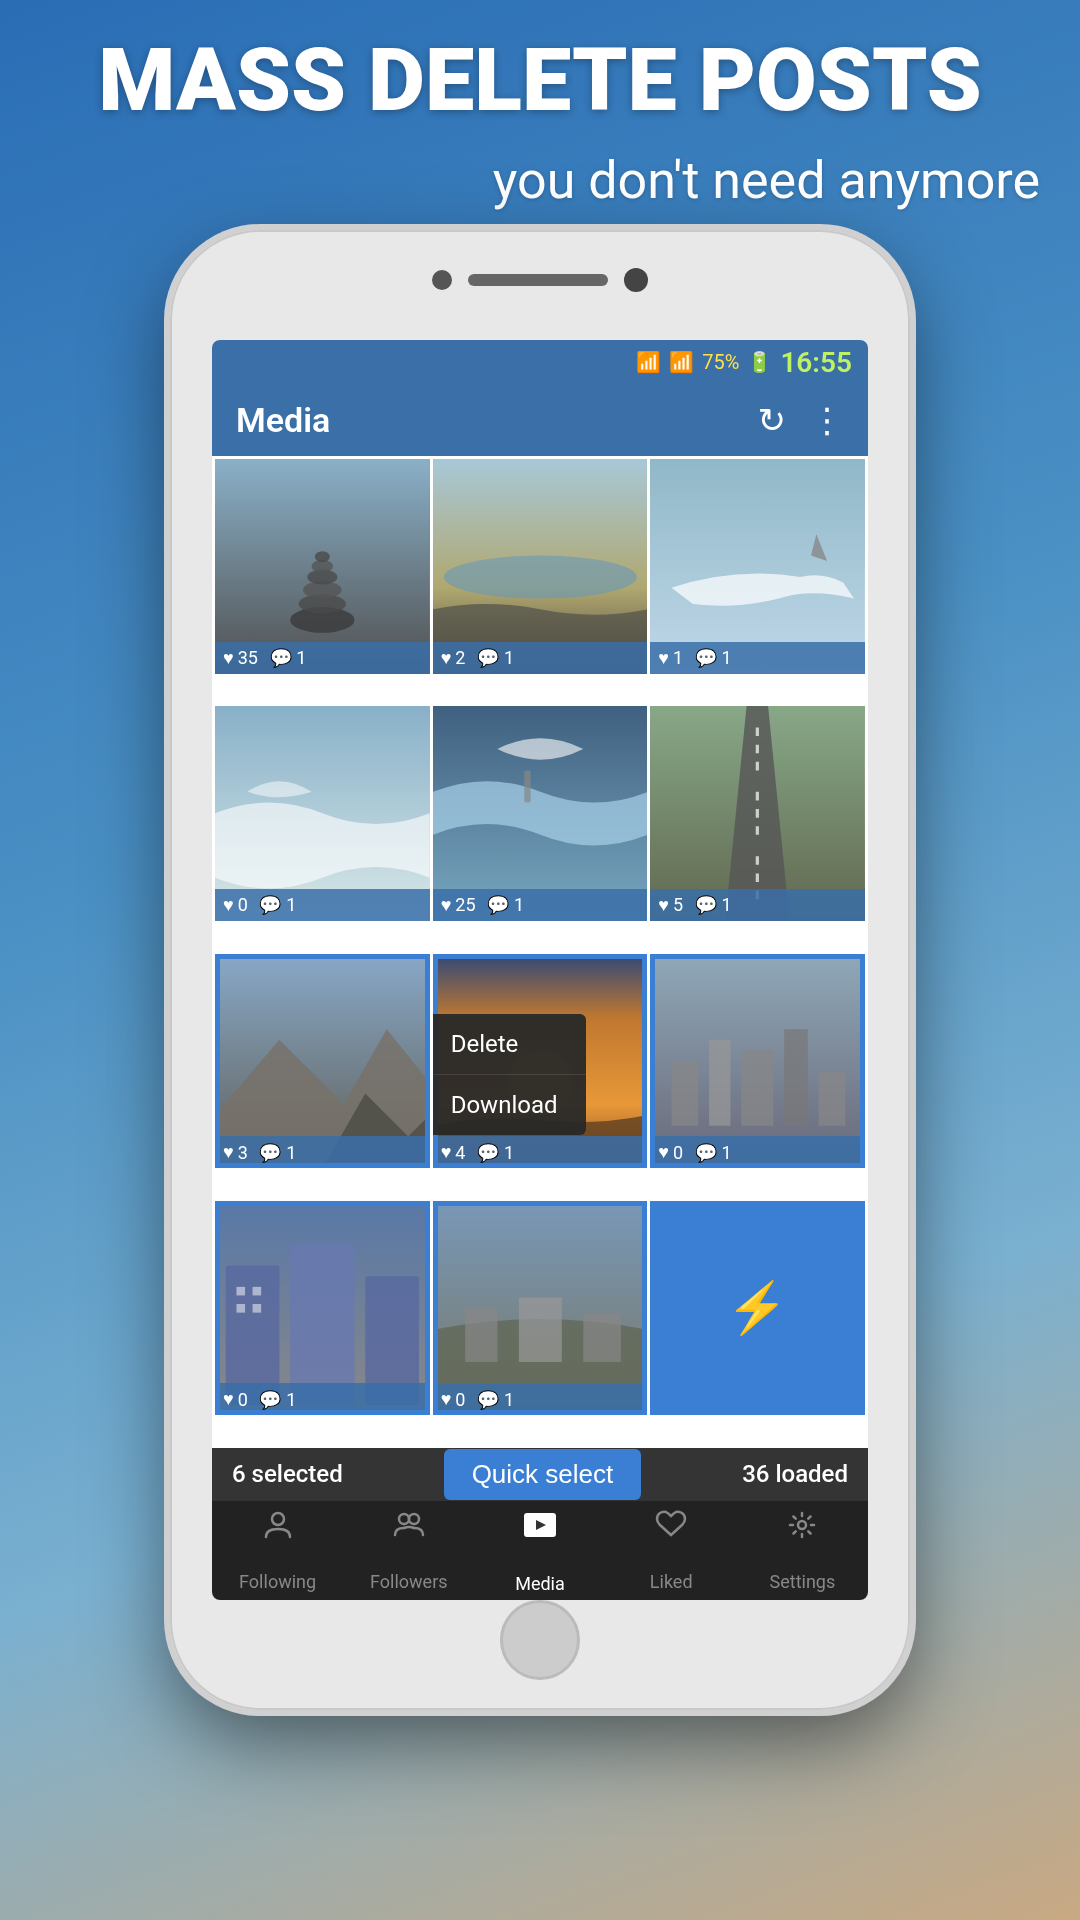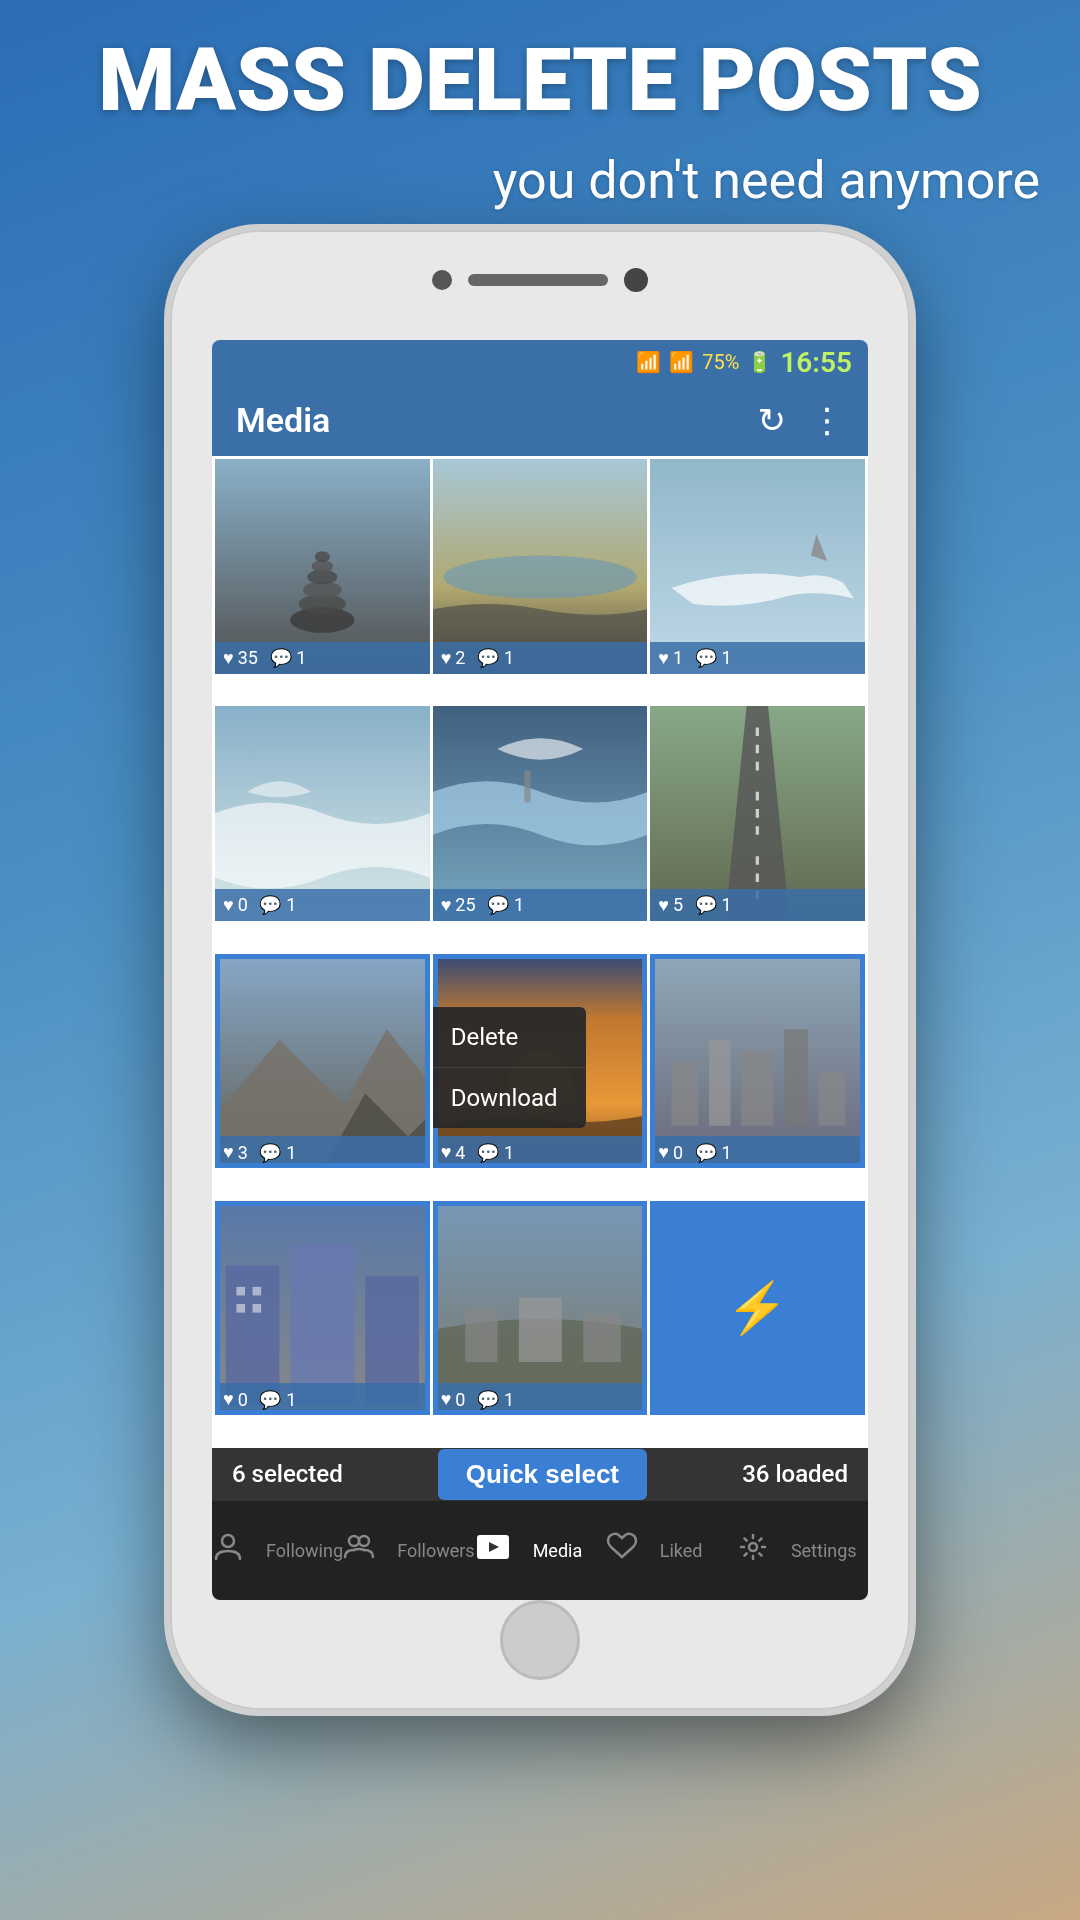--- a/index.html
+++ b/index.html
@@ -280,41 +280,42 @@
       font-size: 24px;
       font-weight: 500;
     }
     .quick-select-btn {
       background: #3a7fd4;
       color: white;
       border: none;
       border-radius: 6px;
       padding: 10px 28px;
       font-size: 26px;
-      font-weight: 700;
+      font-weight: 400;
       cursor: pointer;
     }
     .loaded-count {
       color: white;
       font-size: 24px;
       font-weight: 500;
     }
 
     
     .bottom-nav {
       background: #222;
       height: 100px;
       display: flex;
       align-items: center;
       justify-content: space-around;
       flex-shrink: 0;
       border-top: 1px solid #333;
     }
     .nav-item {
       display: flex;
+      flex-direction: column;
       align-items: center;
       gap: 22px;
       cursor: pointer;
       flex: 1;
       padding: 8px 0;
     }
     .nav-item.active .nav-icon,
     .nav-item.active .nav-label {
       color: white;
     }
@@ -594,21 +595,21 @@
                     <stop offset="70%" stop-color="#e89838"></stop>
                     <stop offset="100%" stop-color="#805028"></stop>
                   </linearGradient>
                 </defs>
               <circle cx="100" cy="120" r="30" fill="#f8c850" opacity="0.9"></circle>
               <path d="M0 160 Q50 150 100 155 Q150 160 200 150 L200 200 L0 200 Z" fill="#604020" opacity="0.8"></path>
             </svg>
           </div>
           <div class="selected-border"></div>
 
-          <div class="context-menu" style="bottom: 40px; left: -10px;">
+          <div class="context-menu" style="bottom: 33px; left: -10px;">
             <div class="context-item">Delete</div>
             <div class="context-item">Download</div>
           </div>
           <div class="photo-stats">
             <span class="stat-item">
                 <span class="stat-icon">♥</span>
                 <span>4</span>
               </span>
             <span class="stat-item">
                 <span class="stat-icon">💬</span>

